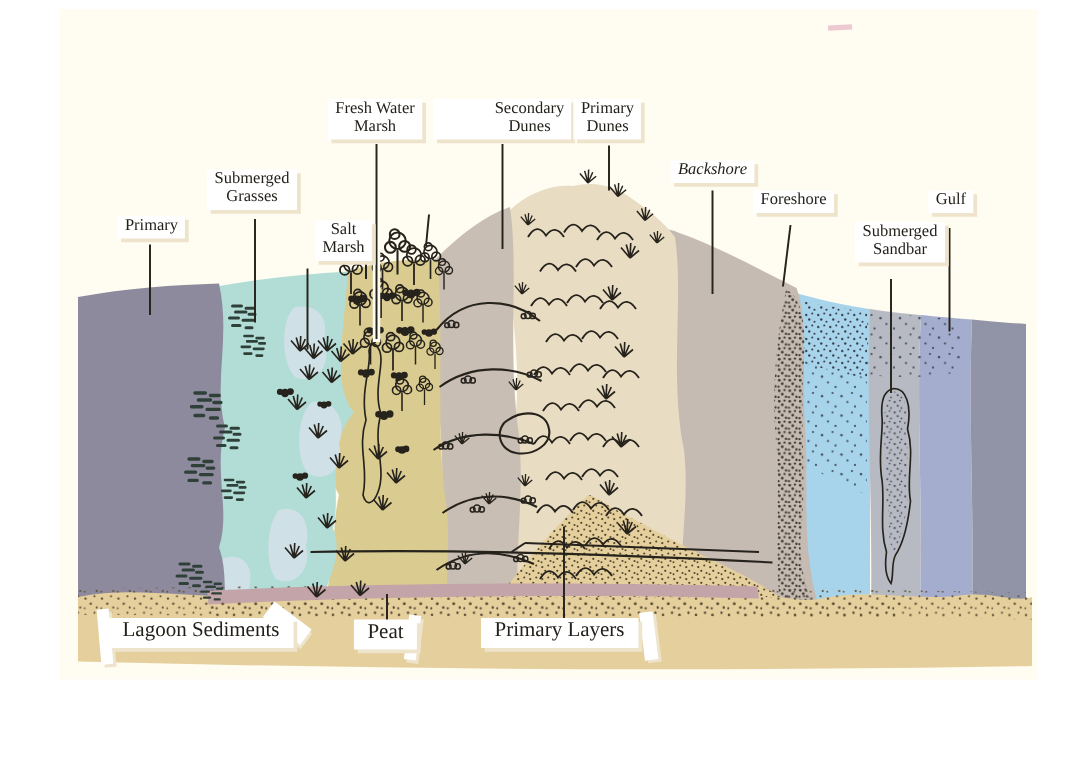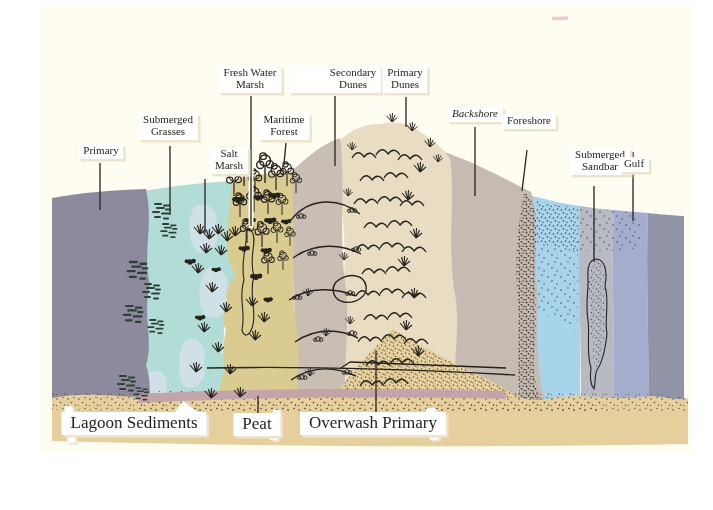--- a/index.html
+++ b/index.html
@@ -8,21 +8,21 @@
     font-family:"Liberation Serif", "DejaVu Serif", serif;
   }
   #art{position:absolute;left:0;top:0;}
   .lbl{
     position:absolute;transform:translateX(-50%);
     background:var(--c-label-bg,#fff);color:var(--c-label-text,#221e18);
     font-size:11px;line-height:1.07;padding:1px 5px 2px;
     text-align:center;white-space:pre-line;
     box-shadow:2.5px 2.5px 0 var(--c-shadow,#eee3cb);
   }
-  .strip{font-size:17px;padding:2px 9px 3px;}
+  .strip{font-size:14px;padding:2px 9px 3px;}
   .tab{
     position:absolute;background:var(--c-label-bg,#fff);
     box-shadow:2px 2px 0 var(--c-shadow,#eee3cb);
   }
 </style>
 </head>
 <body>
 
 <div id="canvas">
 
@@ -345,35 +345,33 @@
     </g>
   </svg>
 
   <div class="lbl" style="left:101px;top:144px;">Primary</div>
   <div class="lbl" style="left:168px;top:113px;">Submerged
 Grasses</div>
   <div class="lbl" style="left:206px;top:147px;margin-left:23px;">Salt
 Marsh</div>
   <div class="lbl" style="left:250px;top:66px;">Fresh Water
 Marsh</div>
-  <div class="lbl" style="left:284px;top:113px;">Maritime
-Forest</div>
   <div class="lbl" style="left:335px;top:66px;padding-left:41px;">Secondary
 Dunes</div>
   <div class="lbl" style="left:405px;top:66px;">Primary
 Dunes</div>
   <div class="lbl" style="left:475px;top:107px;font-style:italic;">Backshore</div>
-  <div class="lbl" style="left:529px;top:114px;">Foreshore</div>
+  <div class="lbl" style="left:529px;top:127px;">Foreshore</div>
   <div class="lbl" style="left:600px;top:148px;">Submerged
 Sandbar</div>
-  <div class="lbl" style="left:634px;top:127px;margin-top:30px;">Gulf</div>
+  <div class="lbl" style="left:634px;top:127px;">Gulf</div>
 
   <div class="tab" style="left:66px;top:406px;width:8px;height:37px;transform:rotate(-5deg);"></div>
   <div class="tab" style="left:176px;top:409px;width:31px;height:13px;transform:rotate(37deg);"></div>
   <div class="lbl strip" style="left:134px;top:412px;">Lagoon Sediments</div>
 
   <div class="tab" style="left:271px;top:410px;width:8px;height:30px;transform:rotate(7deg);"></div>
   <div class="lbl strip" style="left:257px;top:413px;">Peat</div>
 
   <div class="tab" style="left:428px;top:408px;width:9px;height:32px;transform:rotate(-7deg);"></div>
-  <div class="lbl strip" style="left:373px;top:412px;">Overwash Primary</div>
+  <div class="lbl strip" style="left:373px;top:412px;">Primary Layers</div>
 
 </div>
 
 </body></html>

